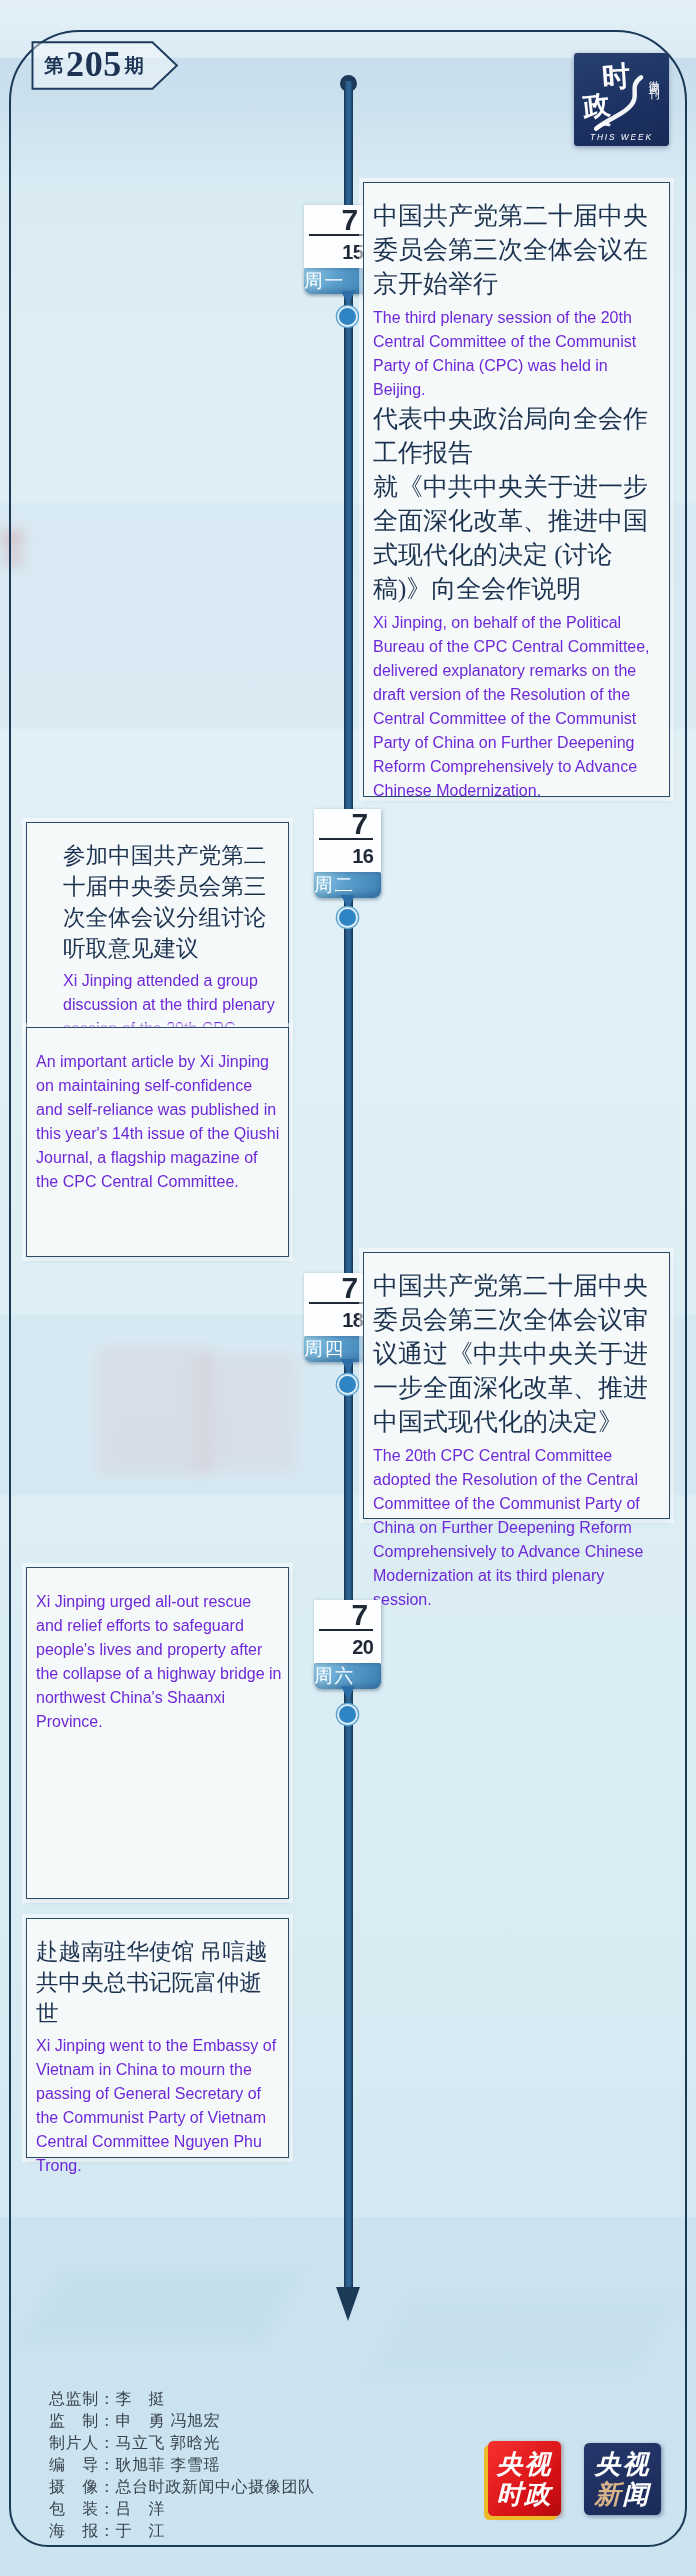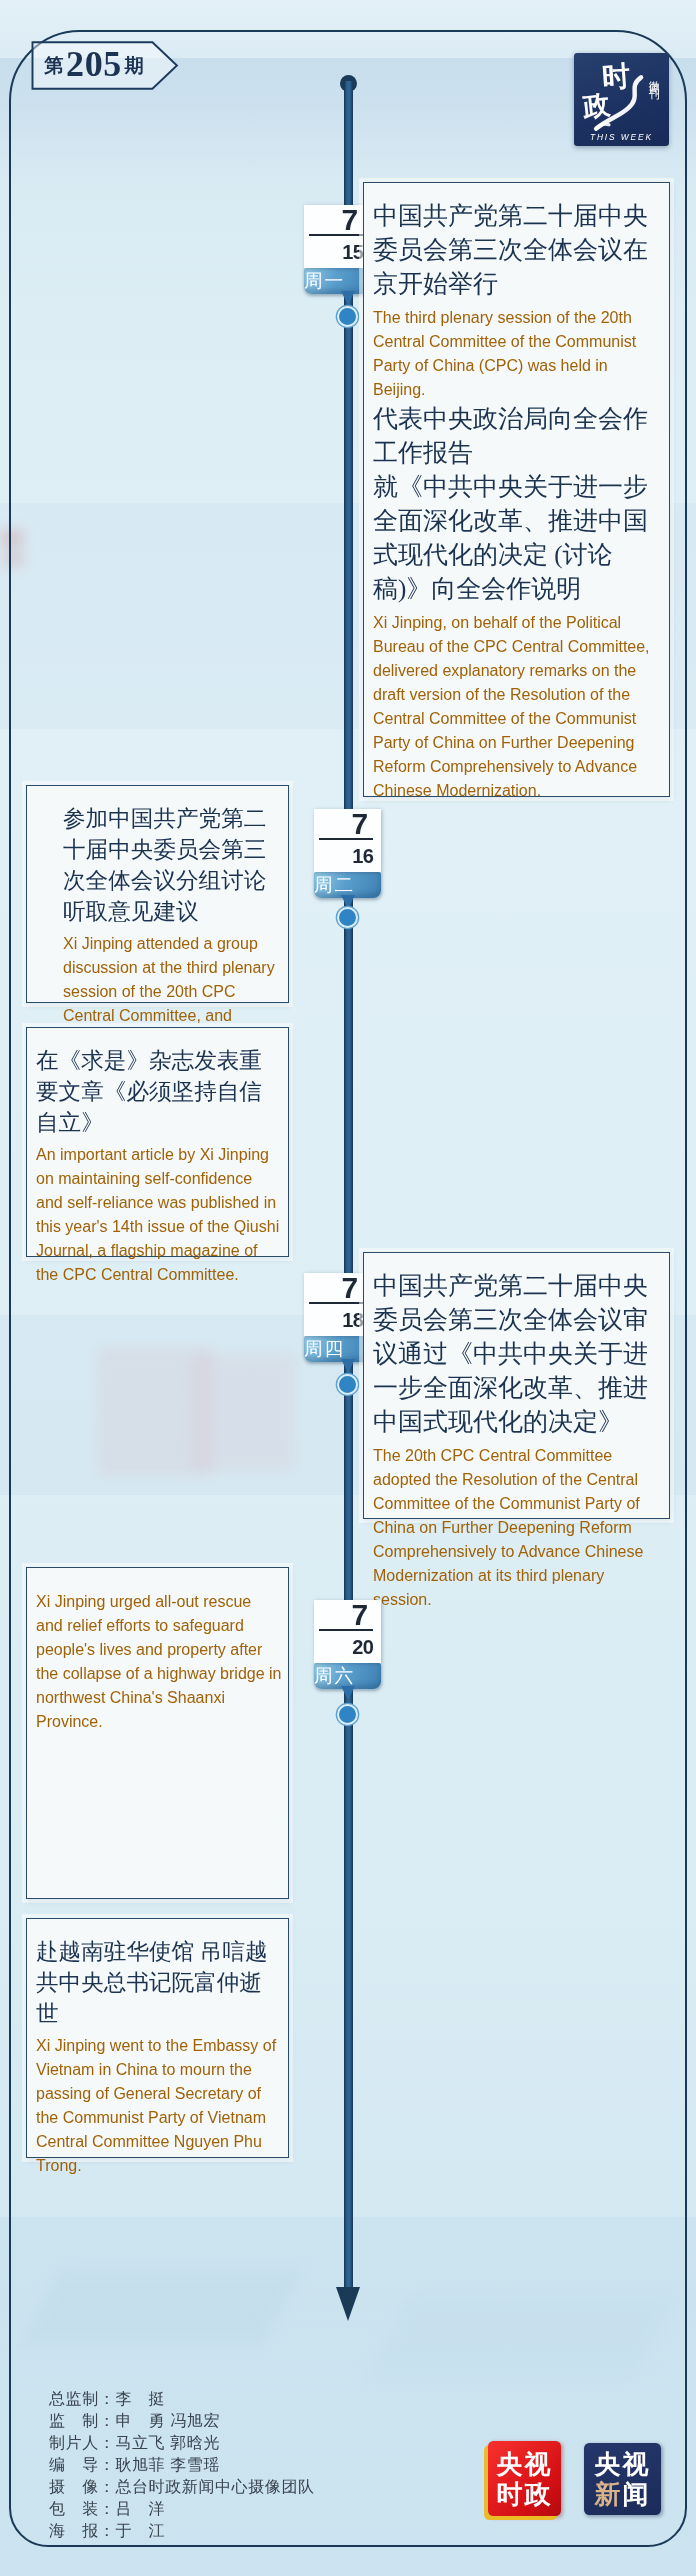--- a/index.html
+++ b/index.html
@@ -45,28 +45,28 @@
   .m-dot{position:absolute;width:17px;height:17px;border-radius:50%;background:#2f85c4;
          border:2.6px solid #dcedf7;box-shadow:0 0 0 1.3px #58a0d0;}
   
   .card{position:absolute;background:#f6f9fa;border:1.3px solid #2b4c69;
         box-shadow:0 0 0 3.9px rgba(255,255,255,.55),1.3px 1.9px 5.2px rgba(60,90,120,.25);box-sizing:border-box;}
   .card.right{left:363px;width:307px;padding:15.5px 5.2px 13px 9px;}
   .card.left{left:26px;width:263px;padding:17px 6.4px 13px 9px;}
   .zh{font-family:"Liberation Serif",serif;font-weight:normal;color:#1c3350;white-space:pre-line;}
   .card.right .zh{font-size:25px;line-height:34px;}
   .card.left .zh{font-size:22.6px;line-height:31px;}
-  .en{color:#a16207;font-size:16px;line-height:24px;margin-top:5.2px;}
+  .en{color:#6d28d9;font-size:16px;line-height:24px;margin-top:5.2px;}
   .para + .para{}
   
   .credits{position:absolute;left:49px;top:2388px;color:#39444f;font-size:16px;line-height:22px;letter-spacing:0.6px;}
   .credits div{white-space:pre;}
   
   .flogo{position:absolute;display:flex;flex-direction:column;align-items:center;justify-content:center;
-         color:#fff;font-weight:bold;font-size:26px;line-height:30px;letter-spacing:1.9px;}
+         color:#fff;font-weight:bold;font-size:26px;line-height:30px;letter-spacing:1.9px;font-style:italic;}
   .flogo.red{left:488px;top:2441px;width:73px;height:75px;border-radius:5.2px;
              background:linear-gradient(135deg,#f8312f,#d40f14 70%,#b20a0f);
              box-shadow:-3.9px 3.9px 0 0 #ecba24,1.3px 1.9px 3.9px rgba(120,30,20,.35);}
   .flogo.blue{left:584px;top:2443px;width:77px;height:72px;border-radius:5.2px;
               background:linear-gradient(160deg,#25376b,#1b2b59);box-shadow:1.3px 1.9px 3.9px rgba(20,35,80,.35);}
   .flogo .gold{color:#d9b48a;}
 </style>
 </head>
 <body>
 
@@ -138,30 +138,29 @@
     <div class="m-card">
       <div class="m-month">7</div>
       <div class="m-rule"></div>
       <div class="m-day">16</div>
     </div>
     <div class="m-week">周二</div>
     <div class="m-tail" style="left:27px;top:86px;"></div>
     <div class="m-dot" style="left:23px;top:98px;"></div>
   </div>
 
-  <div class="card left" style="top:785px;height:218px;padding-left:36px;">
+  <div class="card left" style="top:822px;height:218px;padding-left:36px;">
     <div class="para">
       <div class="zh">参加中国共产党第二十届中央委员会第三次全体会议分组讨论 听取意见建议</div>
       <div class="en">Xi Jinping attended a group discussion at the third plenary session of the 20th CPC Central Committee, and listened to suggestions.</div>
     </div>
   </div>
 
   <div class="card left" style="top:1027px;height:230px;">
     <div class="para">
-      <div class="zh">在《求是》杂志发表重要文章《必须坚持自信自立》</div>
       <div class="en">An important article by Xi Jinping on maintaining self-confidence and self-reliance was published in this year's 14th issue of the Qiushi Journal, a flagship magazine of the CPC Central Committee.</div>
     </div>
   </div>
 
   <div class="marker" style="left:304px;top:1273px;">
     <div class="m-card">
       <div class="m-month">7</div>
       <div class="m-rule"></div>
       <div class="m-day">18</div>
     </div>

